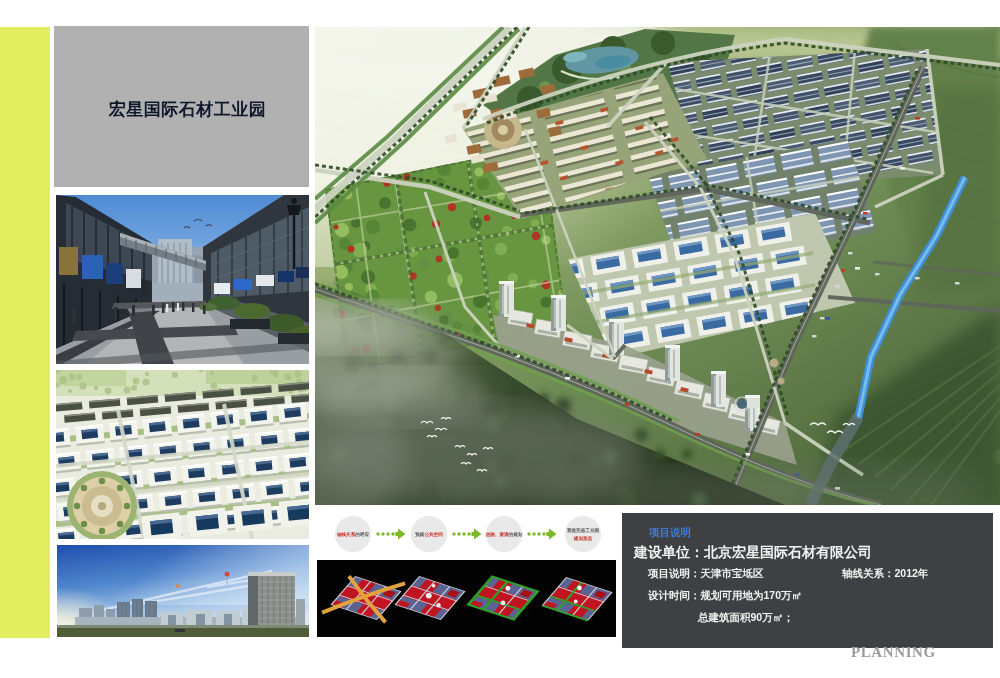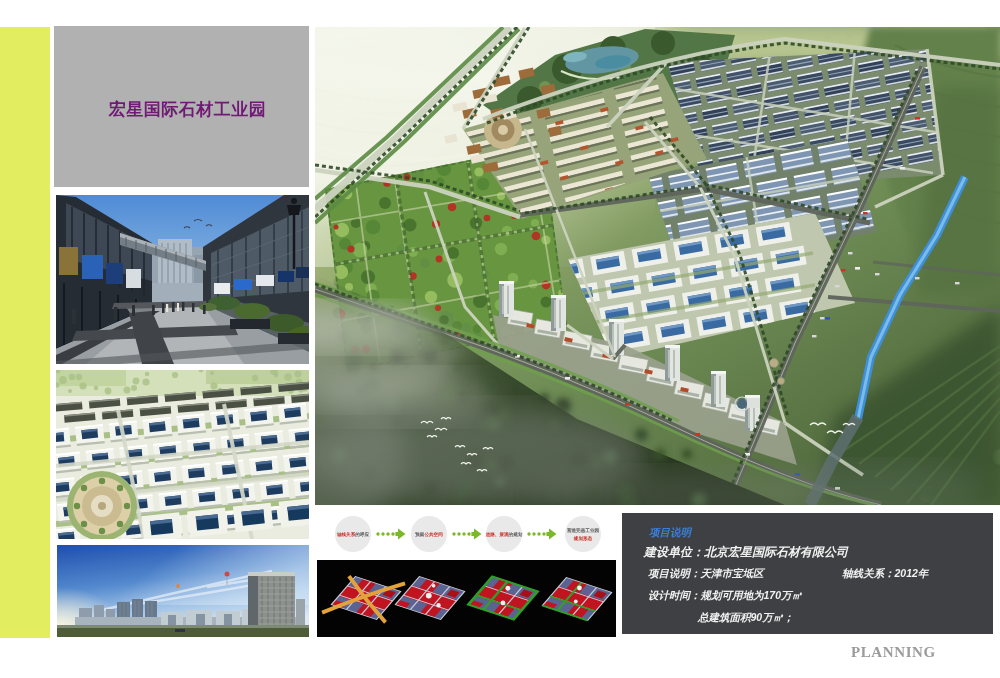--- a/index.html
+++ b/index.html
@@ -6,21 +6,21 @@
   body{width:1000px;height:678px;position:relative;overflow:hidden;
        font-family:"Liberation Sans",sans-serif;}
   .abs{position:absolute;}
 </style>
 </head>
 <body>
 
 <div class="abs" style="left:0;top:27px;width:50px;height:611px;background:#e3ed60;"></div>
 
 <div class="abs" style="left:54px;top:26px;width:255px;height:161px;background:#b1b1b1;">
-  <div style="position:absolute;left:12px;right:0;top:72px;text-align:center;color:#701a75;
+  <div style="position:absolute;left:12px;right:0;top:72px;text-align:center;color:#0f172a;
        font-size:17px;font-weight:bold;letter-spacing:0.5px;">宏星国际石材工业园</div>
 </div>
 
 <div class="abs" style="left:56px;top:195px;width:253px;height:169px;">
 <svg width="253" height="169" viewBox="0 0 253 169" xmlns="http://www.w3.org/2000/svg">
 <defs>
         <linearGradient id="p1sky" x1="0" y1="0" x2="0" y2="1">
 <stop offset="0" stop-color="#4f8bd5"></stop>
           <stop offset="0.75" stop-color="#a6cbea"></stop>
 <stop offset="1" stop-color="#cfe2f2"></stop>
@@ -1837,23 +1837,23 @@
       <line x1="-7" y1="-21" x2="-7" y2="21" stroke-width="2"></line>
       <line x1="-21" y1="7" x2="21" y2="7" stroke-width="2"></line>
       <path d="M-21,21 L21,21" stroke-width="2.4"></path>
     </g>
     <circle cx="2" cy="-9" r="2" fill="#f0f0f0"></circle>
         <circle cx="-1" cy="2" r="1.6" fill="#f0f0f0"></circle>
   </g>
 </svg>
 </div>
 
-<div class="abs" style="left:622px;top:513px;width:371px;height:121px;background:#3e4043;color:#f2f2f2;font-style:italic;">
+<div class="abs" style="left:622px;top:513px;width:371px;height:135px;background:#3e4043;color:#f2f2f2;">
   <div class="abs" style="left:27px;top:13px;font-size:10.5px;font-weight:bold;color:#3b7fd8;">项目说明</div>
-  <div class="abs" style="left:22px;top:31px;font-size:12px;font-weight:bold;">建设单位：北京宏星国际石材有限公司</div>
+  <div class="abs" style="left:12px;top:31px;font-size:14px;font-weight:bold;">建设单位：北京宏星国际石材有限公司</div>
   <div class="abs" style="left:26px;top:54px;font-size:10.5px;font-weight:bold;">项目说明：天津市宝坻区</div>
   <div class="abs" style="left:220px;top:54px;font-size:10.5px;font-weight:bold;">轴线关系：2012年</div>
   <div class="abs" style="left:26px;top:76px;font-size:10.5px;font-weight:bold;">设计时间：规划可用地为170万㎡</div>
   <div class="abs" style="left:76px;top:98px;font-size:10.5px;font-weight:bold;">总建筑面积90万㎡；</div>
 </div>
 
 <div class="abs" style="left:851px;top:644px;font-family:'Liberation Serif',serif;font-weight:bold;
      font-size:15px;letter-spacing:0.6px;color:#9b9b9b;">PLANNING</div>
 
 </body></html>

